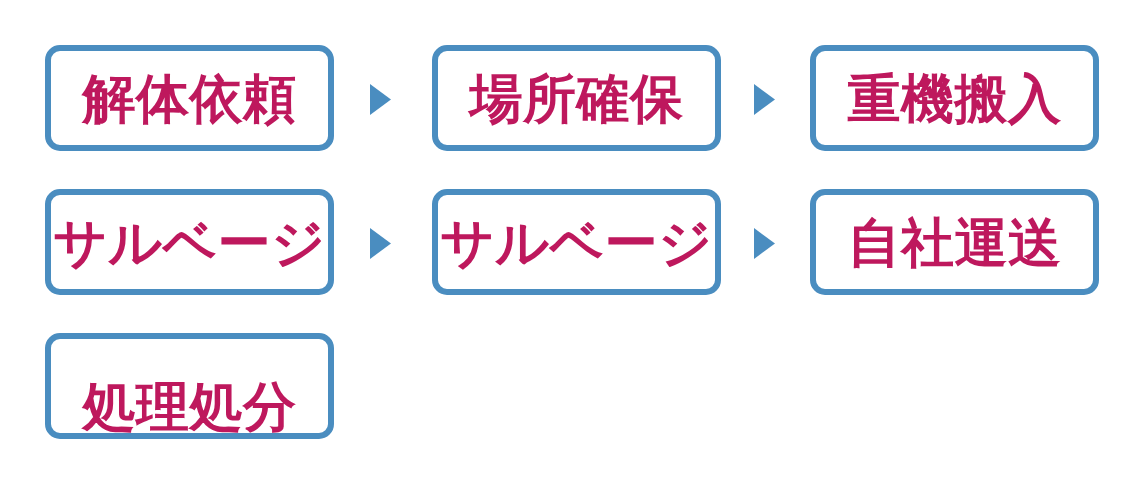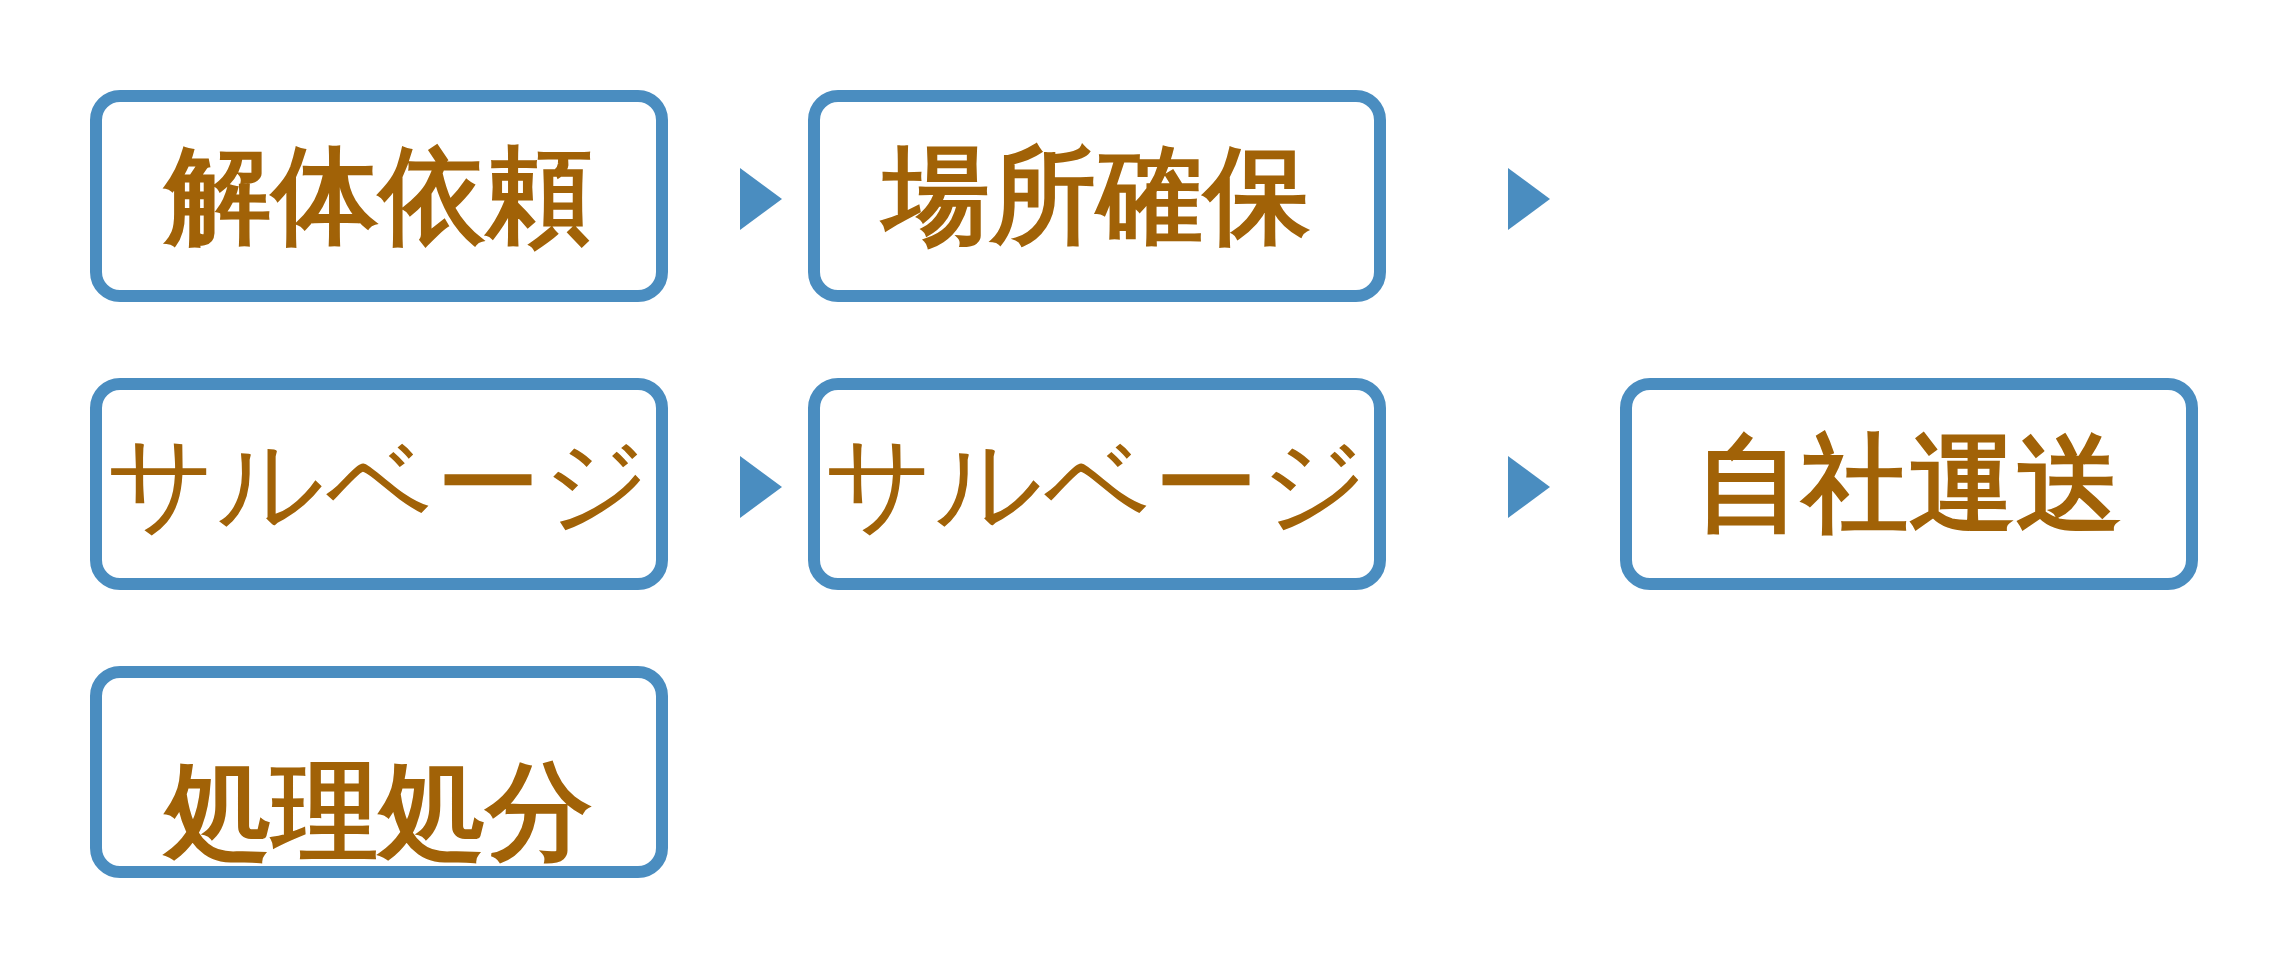--- a/index.html
+++ b/index.html
@@ -29,38 +29,38 @@
     background: #ffffff;
     border: 6px solid #4a8dc0;
     border-radius: 15px;
     display: flex;
     align-items: center;
     justify-content: center;
     overflow: hidden;
   }
 
   .flow-box-label {
-    color: #a16207;
+    color: #be185d;
     font-size: 53px;
     line-height: 1;
     letter-spacing: 0.5px;
     white-space: nowrap;
     font-family: "DejaVu Sans", "Liberation Sans", sans-serif;
   }
 
   .weight-bold .flow-box-label {
     font-weight: 700;
   }
   .weight-regular .flow-box-label {
-    font-weight: 400;
+    font-weight: 700;
   }
 
   
   .col-0 { left: 45px; }
-  .col-1 { left: 404px; }
+  .col-1 { left: 432px; }
   .col-2 { left: 810px; }
 
   
   .row-0 { top: 45px; }
   .row-1 { top: 189px; }
   .row-2 { top: 333px; align-items: flex-end; }
 
   .flow-arrow {
     position: absolute;
     width: 21px;
@@ -96,20 +96,23 @@
   <div class="flow-box col-1 row-0 weight-bold">
     <span class="flow-box-label">場所確保</span>
   </div>
 
   <div class="flow-arrow arrow-col-1 arrow-row-0">
     <svg viewBox="0 0 21 31" xmlns="http://www.w3.org/2000/svg" aria-hidden="true">
       <polygon points="0,0 21,15.5 0,31" fill="#4a8dc0"></polygon>
     </svg>
   </div>
 
+  <div class="flow-box col-2 row-0 weight-bold">
+    <span class="flow-box-label">重機搬入</span>
+  </div>
 
   <div class="flow-box col-0 row-1 weight-regular">
     <span class="flow-box-label">サルベージ</span>
   </div>
 
   <div class="flow-arrow arrow-col-0 arrow-row-1">
     <svg viewBox="0 0 21 31" xmlns="http://www.w3.org/2000/svg" aria-hidden="true">
       <polygon points="0,0 21,15.5 0,31" fill="#4a8dc0"></polygon>
     </svg>
   </div>

